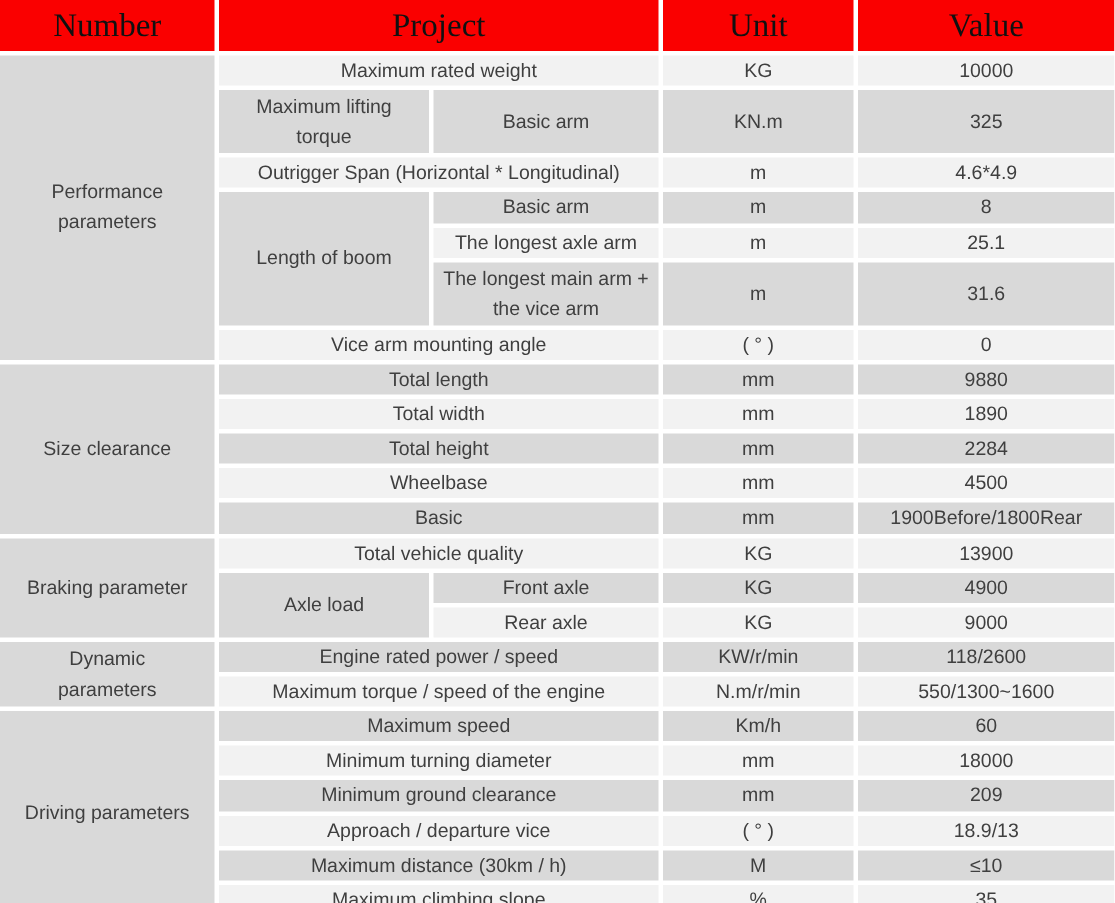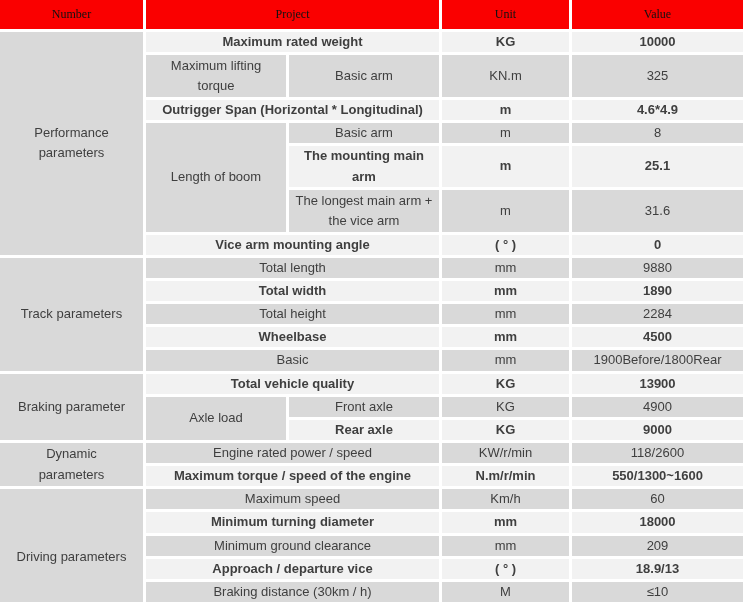--- a/index.html
+++ b/index.html
@@ -26,25 +26,25 @@
     color: var(--text-color, #3f3f3f);
     line-height: 1.55;
     padding: 0 6px;
     overflow: hidden;
     font-weight: normal;
   }
   tr.hdr th {
     background: var(--header-bg, #fa0000);
     color: var(--header-text, #111111);
     font-family: "Liberation Serif", serif;
-    font-size: 12px;
+    font-size: 22px;
     height: 29px;
     font-weight: normal;
   }
-  .light { background: #f2f2f2; font-weight: bold; }
+  .light { background: #f2f2f2; }
   .dark  { background: #d9d9d9; }
   .numcell {
     background: #d9d9d9;
     padding: 0 12px;
   }
   tr.single td { height: 20px; }
   tr.double td { height: 42px; }
 </style>
 </head>
 <body>
@@ -83,37 +83,37 @@
     <td class="light">m</td>
     <td class="light">4.6*4.9</td>
   </tr>
   <tr class="single">
     <td rowspan="3" class="dark">Length of boom</td>
     <td class="dark">Basic arm</td>
     <td class="dark">m</td>
     <td class="dark">8</td>
   </tr>
   <tr class="single">
-    <td class="light">The mounting main arm</td>
+    <td class="light">The longest axle arm</td>
     <td class="light">m</td>
     <td class="light">25.1</td>
   </tr>
   <tr class="double">
     <td class="dark">The longest main arm + the vice arm</td>
     <td class="dark">m</td>
     <td class="dark">31.6</td>
   </tr>
   <tr class="single">
     <td colspan="2" class="light">Vice arm mounting angle</td>
     <td class="light">( ° )</td>
     <td class="light">0</td>
   </tr>
 
   <tr class="single">
-    <td rowspan="5" class="numcell">Track parameters</td>
+    <td rowspan="5" class="numcell">Size clearance</td>
     <td colspan="2" class="dark">Total length</td>
     <td class="dark">mm</td>
     <td class="dark">9880</td>
   </tr>
   <tr class="single">
     <td colspan="2" class="light">Total width</td>
     <td class="light">mm</td>
     <td class="light">1890</td>
   </tr>
   <tr class="single">
@@ -177,21 +177,21 @@
     <td colspan="2" class="dark">Minimum ground clearance</td>
     <td class="dark">mm</td>
     <td class="dark">209</td>
   </tr>
   <tr class="single">
     <td colspan="2" class="light">Approach / departure vice</td>
     <td class="light">( ° )</td>
     <td class="light">18.9/13</td>
   </tr>
   <tr class="single">
-    <td colspan="2" class="dark">Braking distance (30km / h)</td>
+    <td colspan="2" class="dark">Maximum distance (30km / h)</td>
     <td class="dark">M</td>
     <td class="dark">≤10</td>
   </tr>
   <tr class="single">
     <td colspan="2" class="light">Maximum climbing slope</td>
     <td class="light">%</td>
     <td class="light">35</td>
   </tr>
 </tbody>
   </table>

